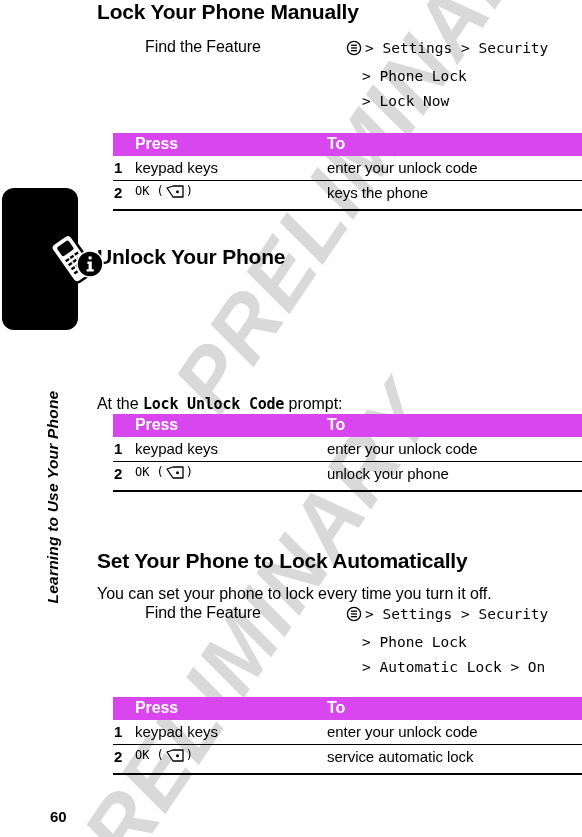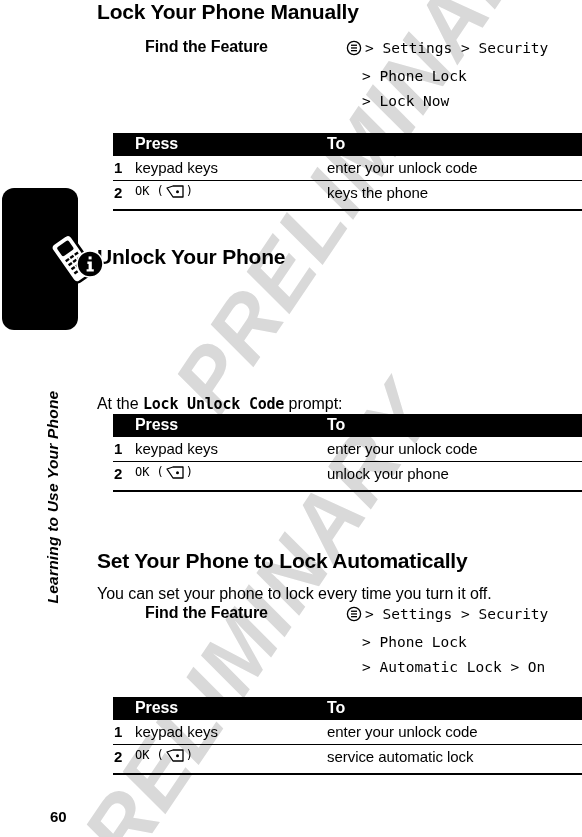--- a/index.html
+++ b/index.html
@@ -111,21 +111,21 @@
     left: 0;
     width: 487px;
   }
   #fft-1 { top: 38px; }
   #fft-2 { top: 604px; }
   .fft-label {
     position: absolute;
     left: 50px;
     top: 0;
     font-size: 16px;
-    font-weight: bold;
+    font-weight: normal;
     letter-spacing: -0.1px;
   }
   .fft-path {
     position: absolute;
     left: 251px;
     top: -2px;
     font-family: "DejaVu Sans Mono", monospace;
     font-size: 14.5px;
     font-weight: normal;
     line-height: 25px;
@@ -170,21 +170,21 @@
   #ptable-1 { top: 133px; }
   #ptable-2 { top: 414px; }
   #ptable-3 { top: 697px; }
 
   .ptable table {
     width: 100%;
     border-collapse: collapse;
     table-layout: fixed;
   }
   .ptable thead th {
-    background: #000000;
+    background: #d946ef;
     color: #ffffff;
     font-size: 16px;
     font-weight: bold;
     text-align: left;
     padding: 2px 0 3px 0;
     letter-spacing: -0.1px;
   }
   .ptable th.col-num  { width: 22px; }
   .ptable th.col-press{ width: 192px; }
   .ptable th.col-to   { width: 255px; }

